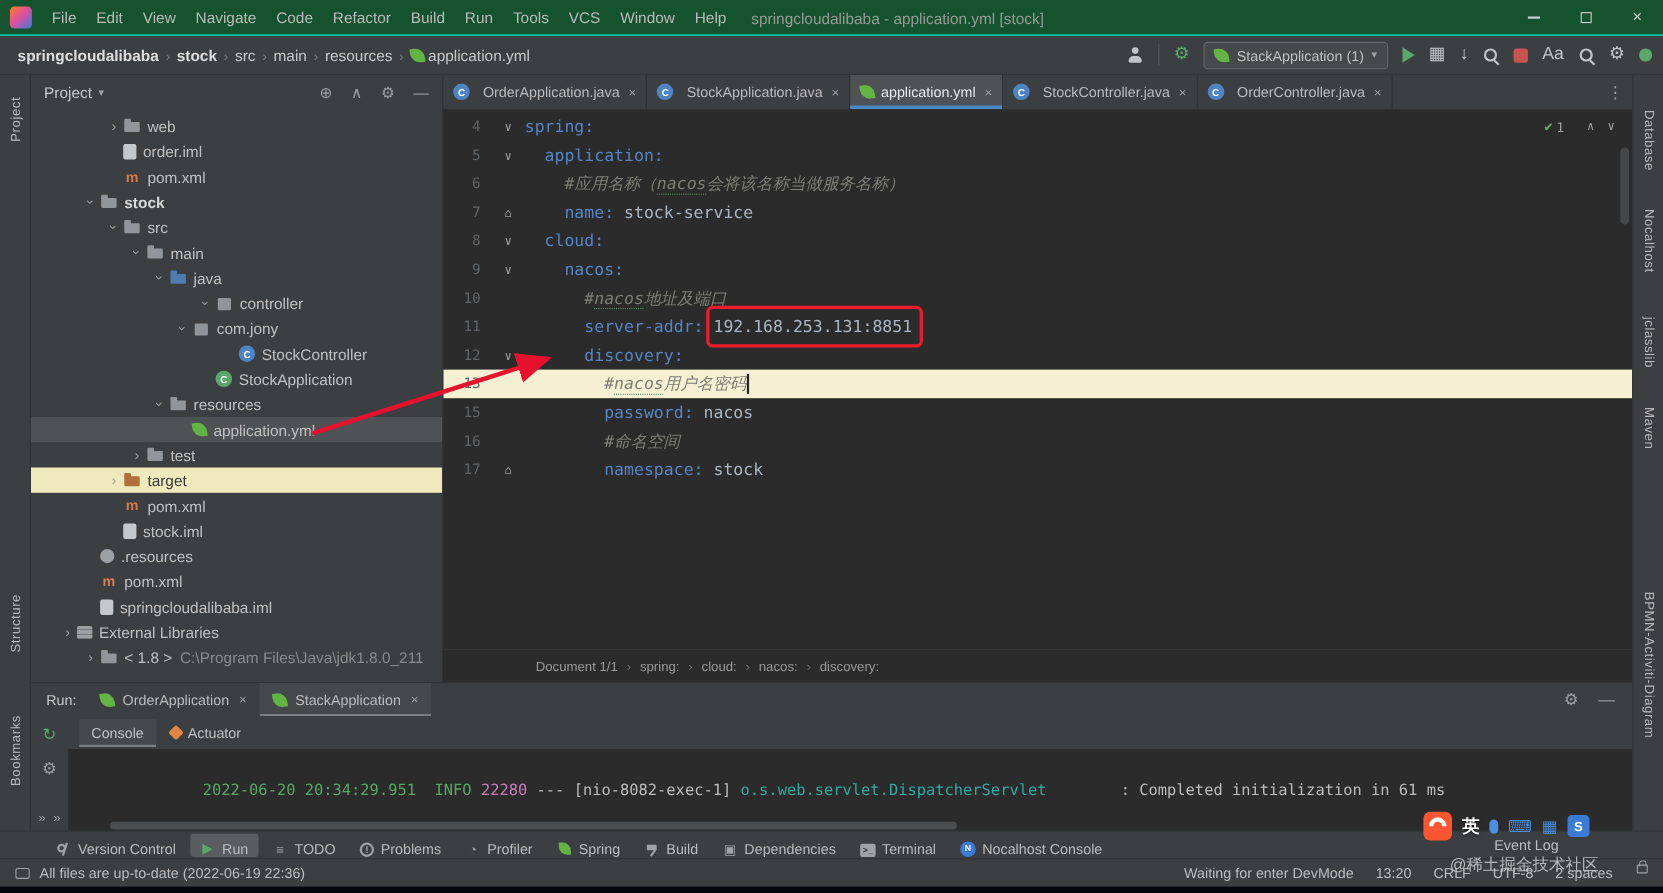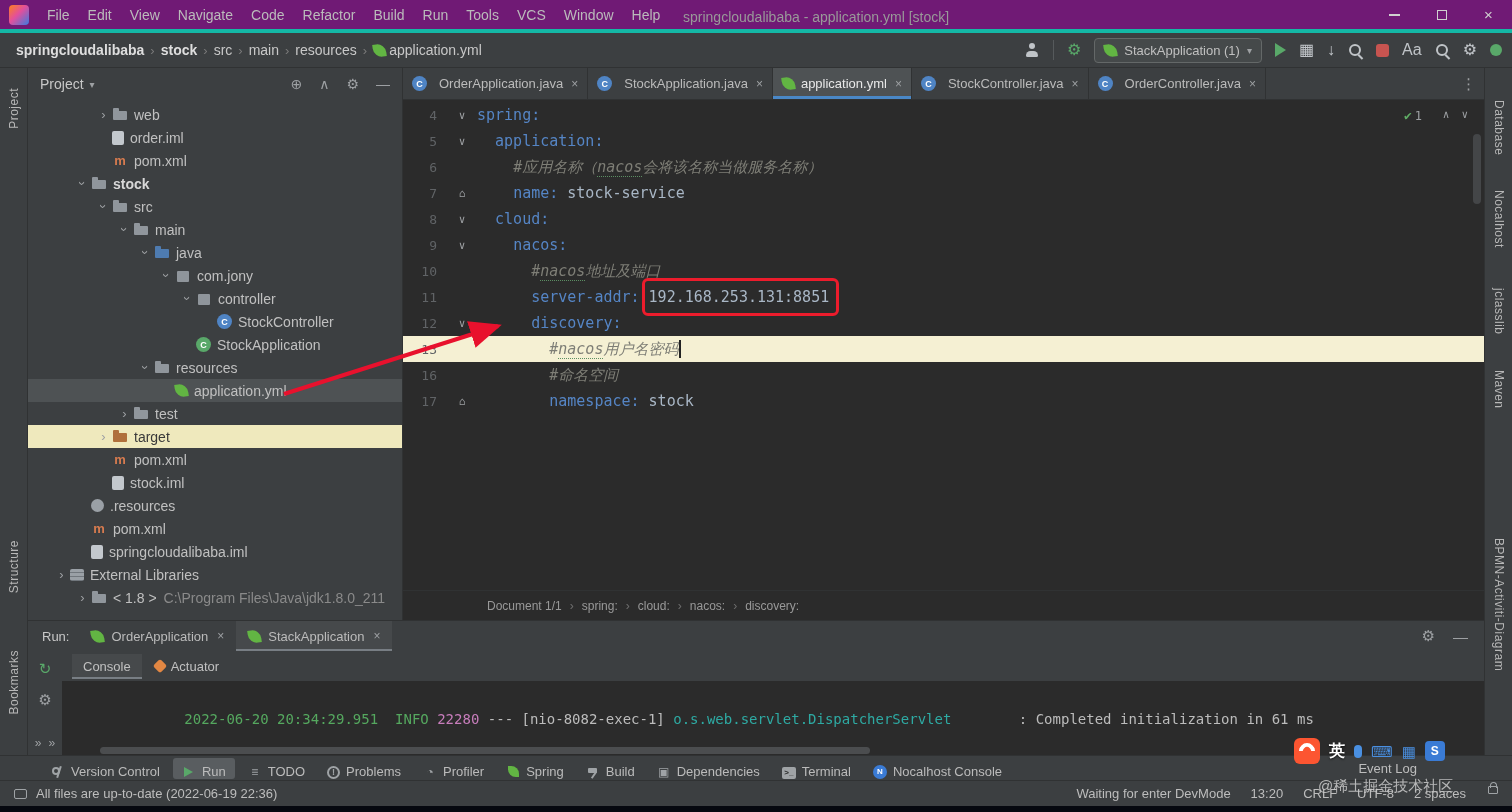--- a/index.html
+++ b/index.html
@@ -1,20 +1,20 @@
 <!DOCTYPE html>
 <html><head>
 <meta charset="utf-8">
 <style>
 *{box-sizing:border-box}
 html,body{margin:0;padding:0;background:#1e1e1e}
 #app{position:relative;width:1512px;height:812px;background:#3c3f41;overflow:hidden;font-family:"Liberation Sans",sans-serif;color:#bbb;font-size:14px}
 
 
-.titlebar{position:absolute;left:0;top:0;width:100%;height:33px;display:flex;align-items:center;background:#701a75;border-bottom:4px solid #14b8a6;z-index:5}
+.titlebar{position:absolute;left:0;top:0;width:100%;height:33px;display:flex;align-items:center;background:#14532d;border-bottom:2px solid #14b8a6;z-index:5}
 .app-logo{width:20px;height:20px;margin:0 9px;border-radius:4px;background:linear-gradient(135deg,#fc801d,#e34f9c 45%,#3a7be0);flex-shrink:0}
 .menubar{display:flex;height:100%;align-items:center}
 .menu-item{padding:0 9px;font-size:14px;color:#bbb}
 .win-title{position:absolute;left:683px;top:0;height:33px;display:flex;align-items:center;color:#999;font-size:14px}
 .win-controls{margin-left:auto;display:flex;height:100%}
 .win-btn{width:47px;height:100%;display:flex;align-items:center;justify-content:center;color:#d0d0d0;font-size:15px}
 .glyph-min{display:block;width:11px;height:2px;background:#d0d0d0}
 .glyph-max{display:block;width:10px;height:10px;border:1.5px solid #d0d0d0}
 
 
@@ -290,29 +290,29 @@
         <div class="trow" style="padding-left: 88px;">
           <span class="chev exp">›</span>
           <span class="ticon ti-folder"></span>
           <span class="tlabel">main</span>
         </div>
         <div class="trow" style="padding-left: 109px;">
           <span class="chev exp">›</span>
           <span class="ticon ti-folder-source"></span>
           <span class="tlabel">java</span>
         </div>
+        <div class="trow" style="padding-left: 151px;">
+          <span class="chev exp">›</span>
+          <span class="ticon ti-package"></span>
+          <span class="tlabel">controller</span>
+        </div>
         <div class="trow" style="padding-left: 130px;">
           <span class="chev exp">›</span>
           <span class="ticon ti-package"></span>
           <span class="tlabel">com.jony</span>
-        </div>
-        <div class="trow" style="padding-left: 151px;">
-          <span class="chev exp">›</span>
-          <span class="ticon ti-package"></span>
-          <span class="tlabel">controller</span>
         </div>
         <div class="trow" style="padding-left: 172px;">
           <span class="chev"></span>
           <span class="ticon ti-class">C</span>
           <span class="tlabel">StockController</span>
         </div>
         <div class="trow" style="padding-left: 151px;">
           <span class="chev"></span>
           <span class="ticon ti-class-main">C</span>
           <span class="tlabel">StockApplication</span>
@@ -449,20 +449,25 @@
           </div>
           <div class="cline">
             <span class="lnum">12</span>
             <span class="fold">∨</span>
             <span class="ctext"><span class="s-plain">      </span><span class="s-key">discovery:</span></span>
           </div>
           <div class="cline hl">
             <span class="lnum">13</span>
             <span class="fold"></span>
             <span class="ctext"><span class="s-plain">        </span><span class="s-comment">#</span><span class="s-comment-u">nacos</span><span class="s-comment">用户名密码</span><span class="caret"></span></span>
+          </div>
+          <div class="cline">
+            <span class="lnum">15</span>
+            <span class="fold"></span>
+            <span class="ctext"><span class="s-plain">        </span><span class="s-key">password:</span><span class="s-value"> nacos</span></span>
           </div>
           <div class="cline">
             <span class="lnum">16</span>
             <span class="fold"></span>
             <span class="ctext"><span class="s-plain">        </span><span class="s-comment">#命名空间</span></span>
           </div>
           <div class="cline">
             <span class="lnum">17</span>
             <span class="fold">⌂</span>
             <span class="ctext"><span class="s-plain">        </span><span class="s-key">namespace:</span><span class="s-value"> stock</span></span>

